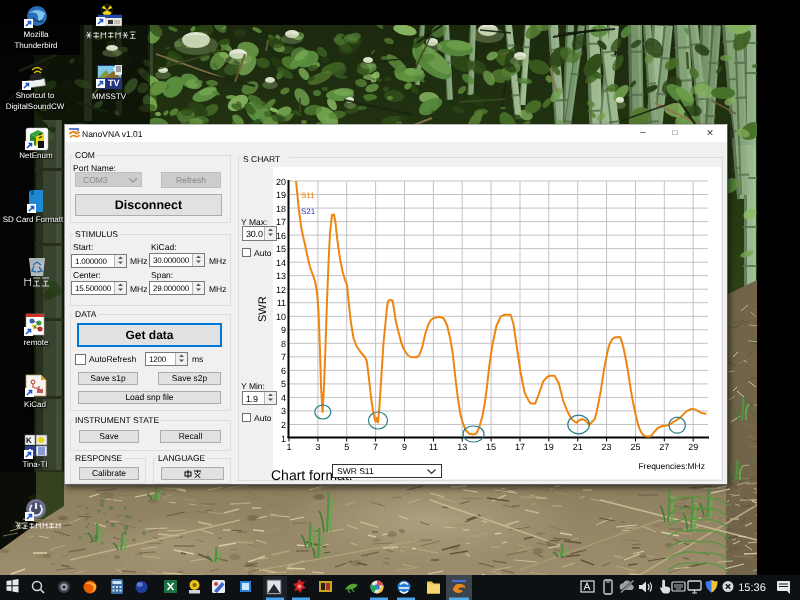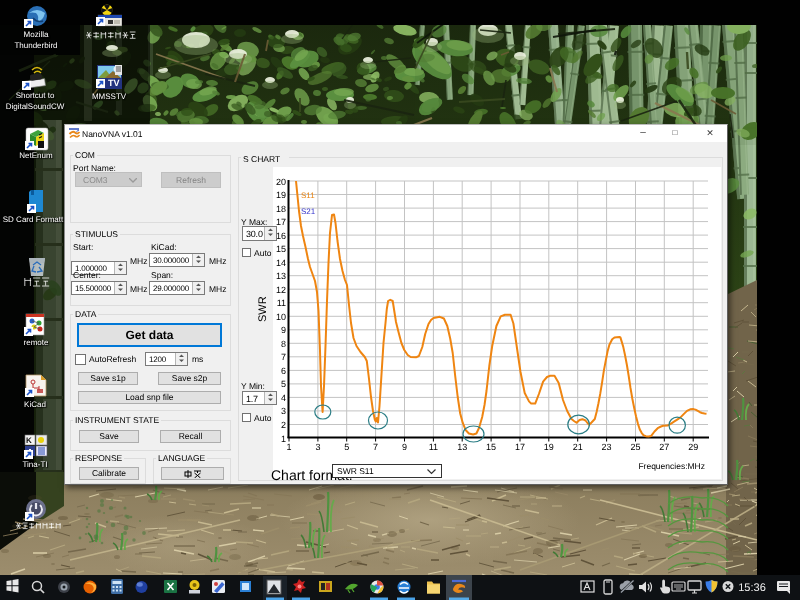--- a/index.html
+++ b/index.html
@@ -1435,26 +1435,27 @@
 <div class="capbtn" style="right:38px;font-size:8px">□</div>
 <div class="capbtn" style="right:3px;font-size:9px;color:#3c3c3c">✕</div>
 <div class="grp" style="left:5px;top:30px;width:161px;height:68px">
         <div class="glabel">COM</div>
       </div>
 <div class="lbl" style="left:8px;top:38px;font-size:8.5px">Port Name:</div>
 <div style="position:absolute;left:10px;top:47px;width:67px;height:15px;background:#cccccc;border:1px solid #bfbfbf;font-size:8.5px;color:#8a8a8a;line-height:14px;padding-left:7px">COM3<svg width="8" height="5" style="position:absolute;right:4px;top:5px">
           <path d="M0 0 L4 4 L8 0" stroke="#9a9a9a" stroke-width="1.3" fill="none"></path>
         </svg></div>
 <div class="btn dis" style="left:96px;top:47px;width:60px;height:16px;line-height:14px;font-size:8.5px;font-weight:normal">Refresh</div>
+<div class="btn " style="left:10px;top:69px;width:147px;height:22px;line-height:20px;font-size:12.5px;font-weight:700">Disconnect</div>
 <div class="grp" style="left:5px;top:109px;width:161px;height:72px">
         <div class="glabel">STIMULUS</div>
       </div>
 <div class="lbl" style="left:8px;top:117px;font-size:8.5px">Start:</div>
 <div class="lbl" style="left:86px;top:117px;font-size:8.5px">KiCad:</div>
-<div class="spin" style="left:6px;top:136px;width:56px;height:14px;font-size:8px;overflow:hidden">
+<div class="spin" style="left:6px;top:129px;width:56px;height:14px;font-size:8px;overflow:hidden">
         <div class="sval">1.000000</div>
         <div class="sbtns">
           <svg width="11" height="10" style="position:absolute;left:0;top:0">
             <path d="M3 4 L5.5 1.5 L8 4 Z M3 6.5 L5.5 9 L8 6.5 Z" fill="#555"></path>
           </svg>
         </div>
       </div>
 <div class="lbl" style="left:65px;top:131px;font-size:8.5px">MHz</div>
 <div class="spin" style="left:84px;top:128px;width:56px;height:14px;font-size:8px;overflow:hidden">
         <div class="sval">30.000000</div>
@@ -1530,21 +1531,21 @@
           <svg width="11" height="10" style="position:absolute;left:0;top:0">
             <path d="M3 4 L5.5 1.5 L8 4 Z M3 6.5 L5.5 9 L8 6.5 Z" fill="#555"></path>
           </svg>
         </div>
       </div>
 <div class="cb" style="left:177px;top:123px;width:9px;height:9px"></div>
 <div class="lbl" style="left:189px;top:123px;font-size:8.5px">Auto</div>
 <div class="lbl" style="left:189px;top:174px;font-size:11px;transform:rotate(-90deg);transform-origin:0 0;left:192px;top:197px">SWR</div>
 <div class="lbl" style="left:176px;top:256px;font-size:8.5px">Y Min:</div>
 <div class="spin" style="left:177px;top:266px;width:35px;height:14px;font-size:9px;overflow:hidden">
-        <div class="sval">1.7</div>
+        <div class="sval">1.9</div>
         <div class="sbtns">
           <svg width="11" height="10" style="position:absolute;left:0;top:0">
             <path d="M3 4 L5.5 1.5 L8 4 Z M3 6.5 L5.5 9 L8 6.5 Z" fill="#555"></path>
           </svg>
         </div>
       </div>
 <div class="cb" style="left:177px;top:288px;width:9px;height:9px"></div>
 <div class="lbl" style="left:189px;top:288px;font-size:8.5px">Auto</div>
 <div class="lbl" style="left:206px;top:342px;font-size:14px">Chart format:</div>
 <div style="position:absolute;left:267px;top:339px;width:110px;height:14px;background:#fff;border:1px solid #333;font-size:8.5px;line-height:13px;padding-left:4px">SWR S11<svg width="9" height="6" style="position:absolute;right:5px;top:4px">

